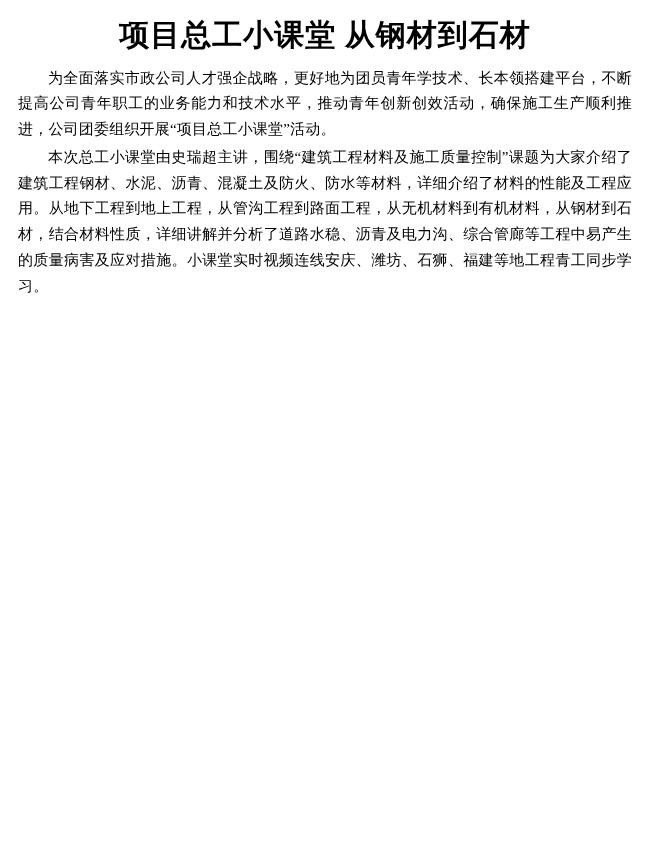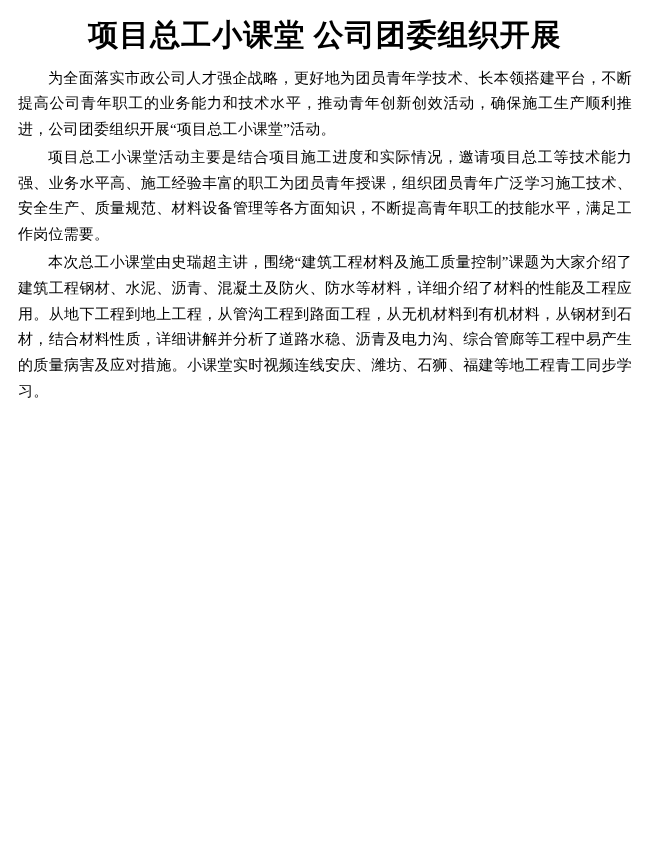--- a/index.html
+++ b/index.html
@@ -39,19 +39,18 @@
   }
   .para {
     margin: 0 0 2px 0;
     text-indent: 2em;
   }
 </style>
 </head>
 <body>
 
 <div class="page">
-  <h1 class="doc-title">项目总工小课堂  公司团委组织开展</h1>
+  <h1 class="doc-title">项目总工小课堂  从钢材到石材</h1>
   <div class="doc-body">
     <p class="para">为全面落实市政公司人才强企战略，更好地为团员青年学技术、长本领搭建平台，不断提高公司青年职工的业务能力和技术水平，推动青年创新创效活动，确保施工生产顺利推进，公司团委组织开展“项目总工小课堂”活动。</p>
-    <p class="para">项目总工小课堂活动主要是结合项目施工进度和实际情况，邀请项目总工等技术能力强、业务水平高、施工经验丰富的职工为团员青年授课，组织团员青年广泛学习施工技术、安全生产、质量规范、材料设备管理等各方面知识，不断提高青年职工的技能水平，满足工作岗位需要。</p>
     <p class="para">本次总工小课堂由史瑞超主讲，围绕“建筑工程材料及施工质量控制”课题为大家介绍了建筑工程钢材、水泥、沥青、混凝土及防火、防水等材料，详细介绍了材料的性能及工程应用。从地下工程到地上工程，从管沟工程到路面工程，从无机材料到有机材料，从钢材到石材，结合材料性质，详细讲解并分析了道路水稳、沥青及电力沟、综合管廊等工程中易产生的质量病害及应对措施。小课堂实时视频连线安庆、潍坊、石狮、福建等地工程青工同步学习。</p>
   </div>
 </div>
 
 </body></html>

